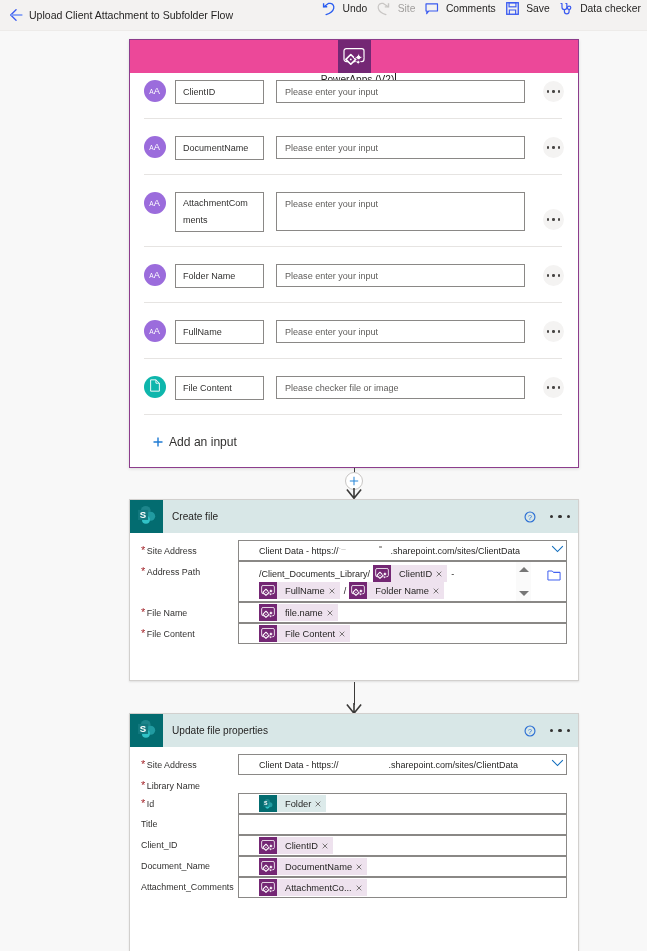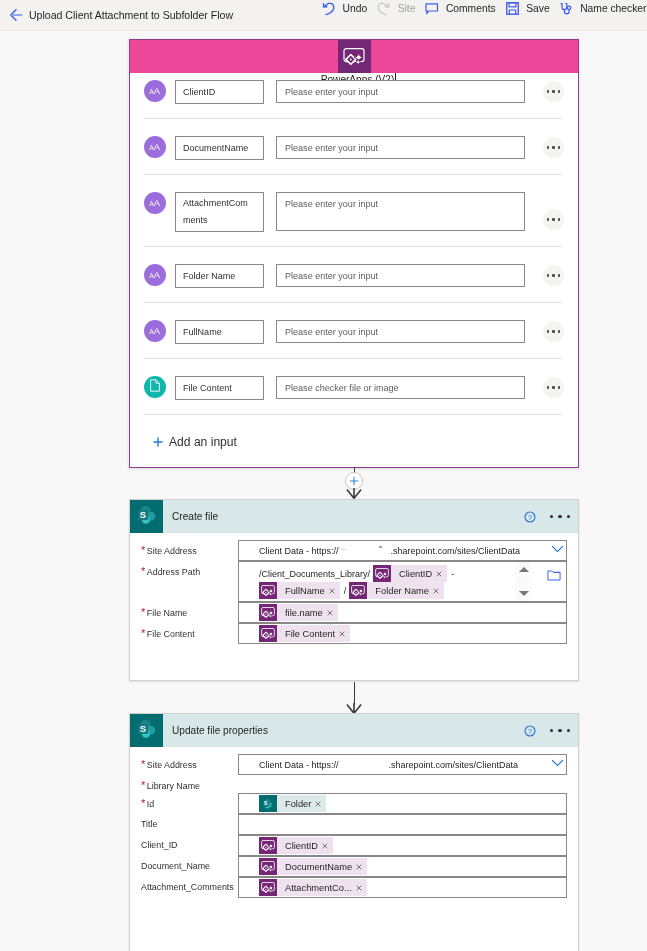--- a/index.html
+++ b/index.html
@@ -161,21 +161,21 @@
         <span class="lbl">Save</span>
       </div>
       <div class="cmd">
         <span class="ico">
           <svg width="14" height="14" viewBox="0 0 15 15">
             <path d="M0.6 1.4 H2.2 V5.6 a2.7 2.7 0 0 0 5.4 0 V1.4 H6.0" fill="none" stroke="#3b5bf0" stroke-width="1.35" stroke-linecap="butt" stroke-linejoin="round"></path>
             <path d="M4.9 8.3 V10.2 a2.6 2.6 0 0 0 5.2 0 V8.0" fill="none" stroke="#3b5bf0" stroke-width="1.35" stroke-linecap="butt" stroke-linejoin="round"></path>
             <circle cx="10.1" cy="6.2" r="1.9" fill="none" stroke="#3b5bf0" stroke-width="1.35"></circle>
           </svg>
         </span>
-        <span class="lbl">Name checker</span>
+        <span class="lbl">Data checker</span>
       </div>
     </div>
   </div>
 
   <div class="canvas">
 
     <div class="card" id="papps">
       <div class="card-hd">
         <div class="brand">
           <svg width="22" height="17" viewBox="0 0 44 34">

